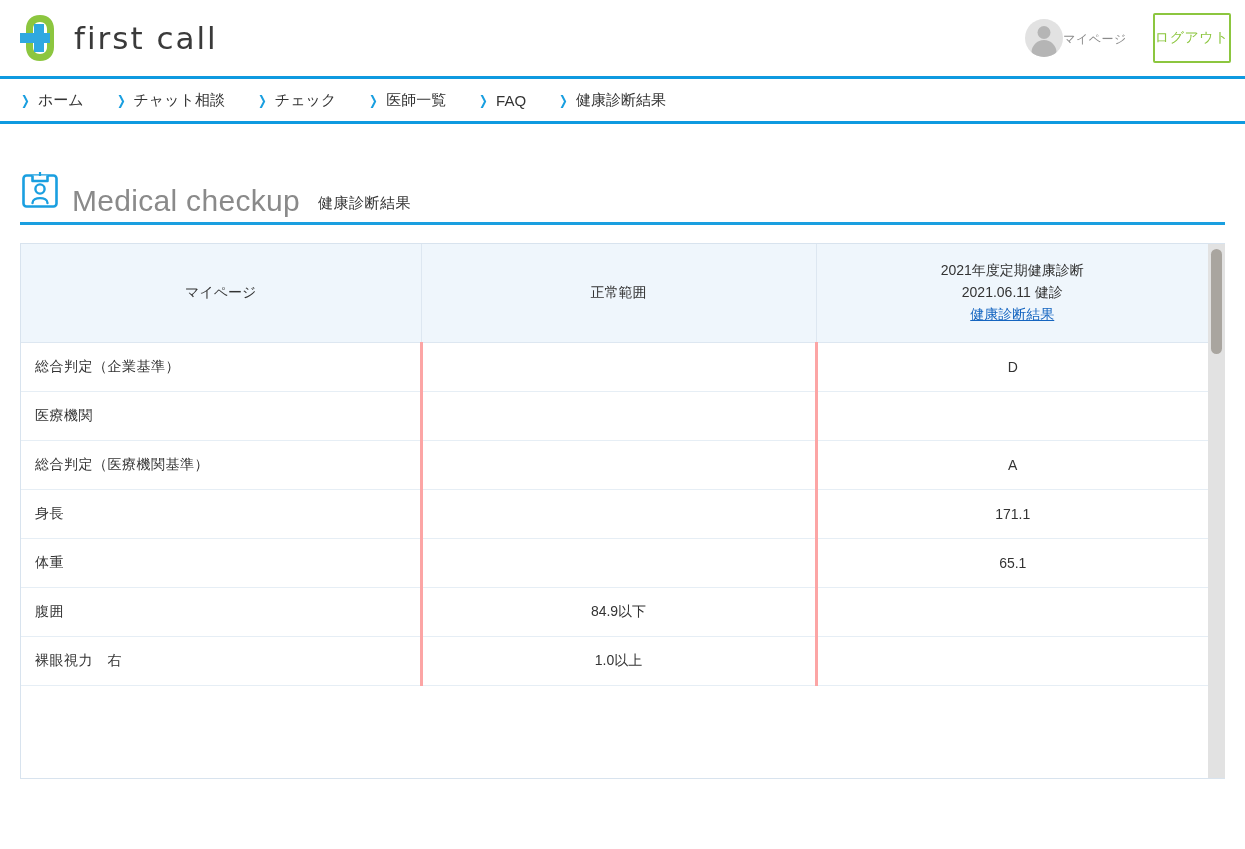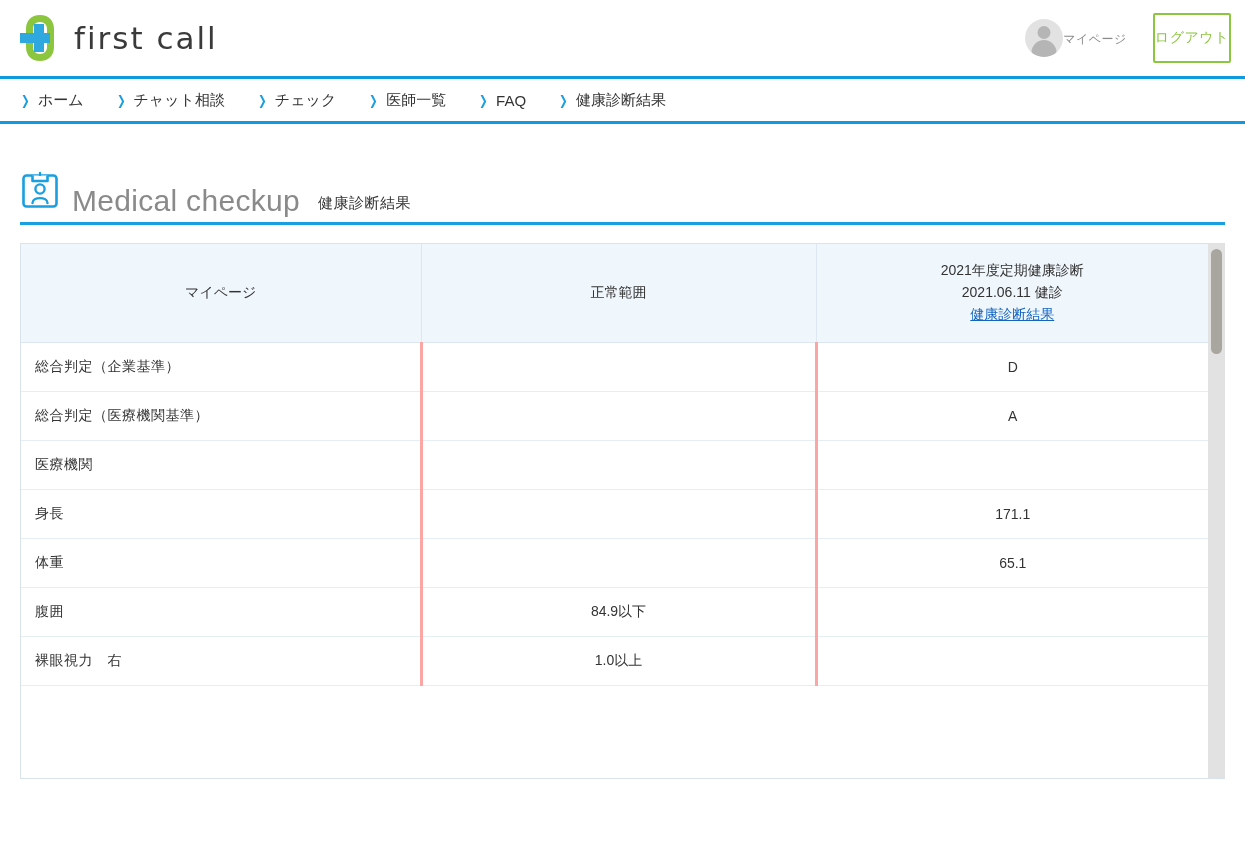--- a/index.html
+++ b/index.html
@@ -321,28 +321,28 @@
             </th>
           </tr>
         </thead>
         <tbody>
           <tr>
             <td class="item-cell">総合判定（企業基準）</td>
             <td class="range-cell"></td>
             <td class="value-cell">D</td>
           </tr>
           <tr>
+            <td class="item-cell">医療機関</td>
+            <td class="range-cell"></td>
+            <td class="value-cell"></td>
+          </tr>
+          <tr>
             <td class="item-cell">総合判定（医療機関基準）</td>
             <td class="range-cell"></td>
             <td class="value-cell">A</td>
-          </tr>
-          <tr>
-            <td class="item-cell">医療機関</td>
-            <td class="range-cell"></td>
-            <td class="value-cell"></td>
           </tr>
           <tr>
             <td class="item-cell">身長</td>
             <td class="range-cell"></td>
             <td class="value-cell">171.1</td>
           </tr>
           <tr>
             <td class="item-cell">体重</td>
             <td class="range-cell"></td>
             <td class="value-cell">65.1</td>

